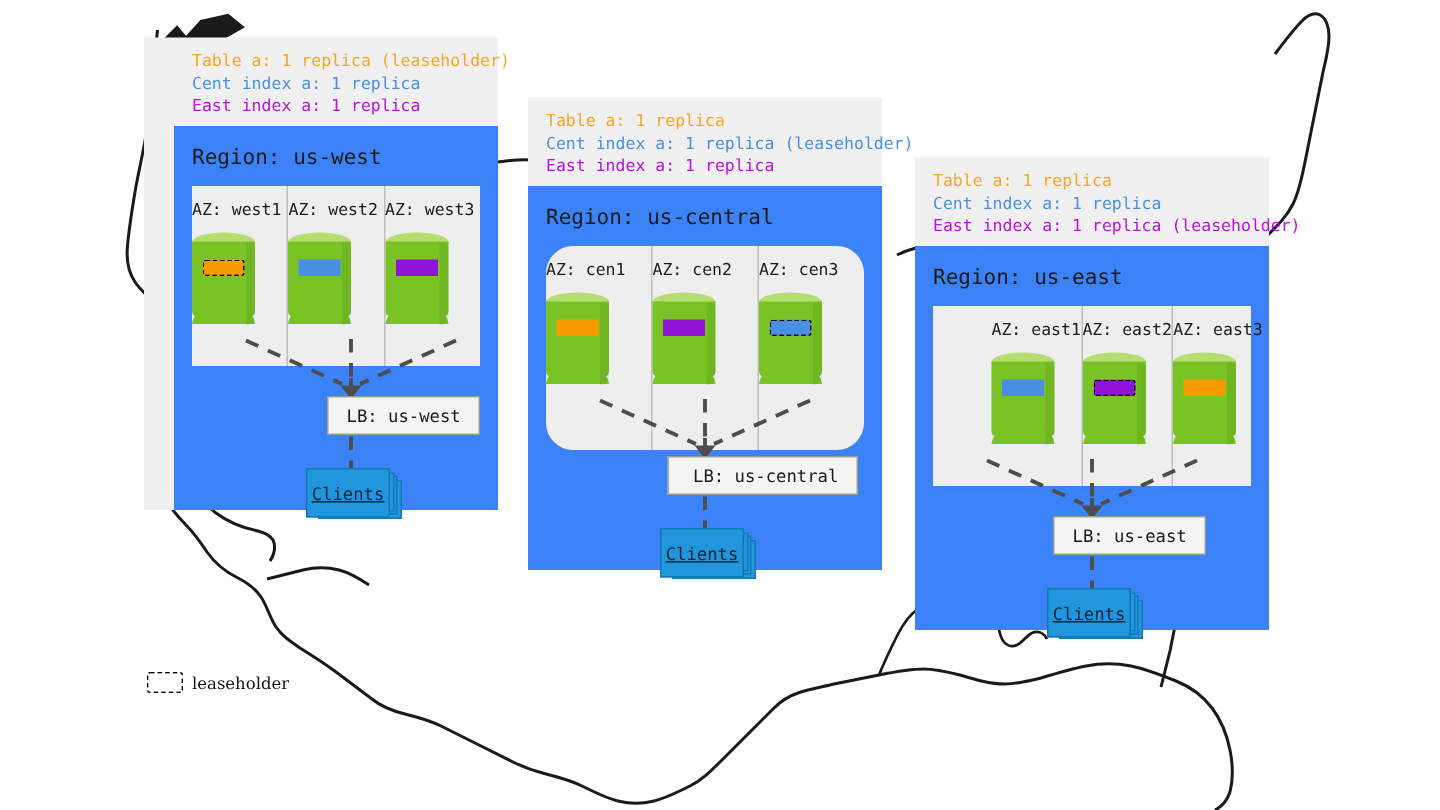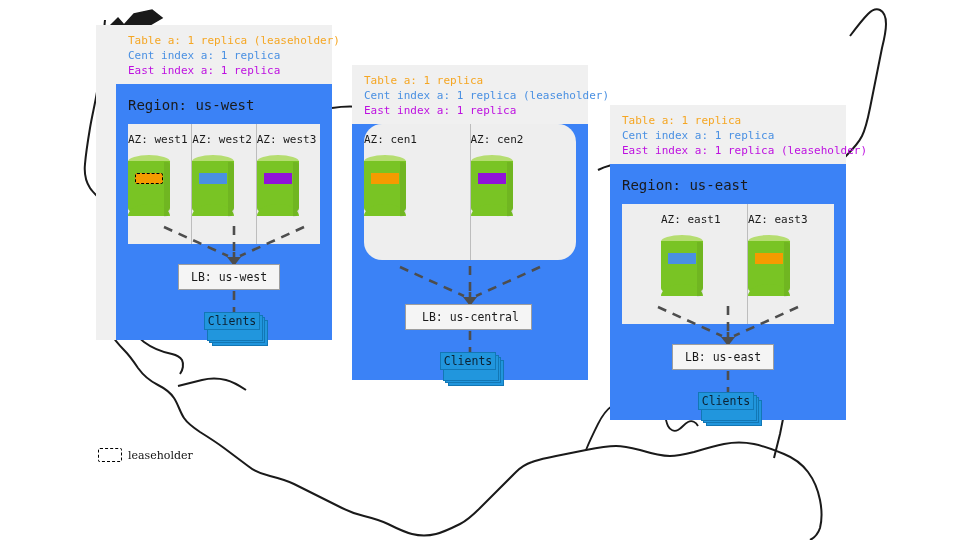--- a/index.html
+++ b/index.html
@@ -129,48 +129,50 @@
     position: absolute;
     background: #f5f5f5;
     border: 1px solid #9e9e9e;
     font-family: "DejaVu Sans Mono", monospace;
     font-size: 11.5px;
     color: #1a1a1a;
     padding: 5px 12px;
     white-space: nowrap;
     box-sizing: border-box;
     z-index: 6;
+    margin-left: 40px;
   }
 
   
   .clients {
     position: absolute;
     z-index: 6;
   }
   .clients .sheet {
     position: absolute;
     width: 56px; height: 26px;
     background: #2196dd;
     border: 1px solid #1277b5;
     box-sizing: border-box;
   }
   .clients .s3 { left: 8px; top: 8px; }
   .clients .s2 { left: 5px; top: 5px; }
   .clients .s1 { left: 2.5px; top: 2.5px; }
   .clients .front {
     position: relative;
-    width: 56px; height: 18px;
+    width: 56px; height: 33px;
     background: #2196dd;
     border: 1px solid #1277b5;
     box-sizing: border-box;
     display: flex; align-items: center; justify-content: center;
     font-family: "DejaVu Sans Mono", monospace;
     font-size: 11.5px;
     color: #0d2233;
     z-index: 2;
+    text-decoration: underline;
   }
 
   
   #map-legend {
     position: absolute;
     left: 98px; top: 448px;
     display: flex; align-items: center;
     gap: 6px;
   }
   #map-legend .swatch {
@@ -314,38 +316,48 @@
     </div>
   </div>
 
   <div class="panel" id="panel-central" style="left:352px; top:65px; width:236px;">
     <div class="legend-lines">
       <div class="lg-table">Table a: 1 replica</div>
       <div class="lg-cent">Cent index a: 1 replica (leaseholder)</div>
       <div class="lg-east">East index a: 1 replica</div>
     </div>
     <div class="region-box" style="height:256px;">
+      <div class="region-title">Region: us-central</div>
 
       <div class="az-container" style="height:136px;border-radius:18px;">
         <div class="az-col">
           <div class="az-label">AZ: cen1</div>
           <div class="cyl">
             <div class="top"></div>
             <div class="body"></div>
             <div class="shade"></div>
             <div class="chip orange"></div>
           </div>
         </div>
         <div class="az-col">
           <div class="az-label">AZ: cen2</div>
           <div class="cyl">
             <div class="top"></div>
             <div class="body"></div>
             <div class="shade"></div>
             <div class="chip purple"></div>
+          </div>
+        </div>
+        <div class="az-col">
+          <div class="az-label">AZ: cen3</div>
+          <div class="cyl">
+            <div class="top"></div>
+            <div class="body"></div>
+            <div class="shade"></div>
+            <div class="chip blue lease"></div>
           </div>
         </div>
       </div>
 
       <svg class="conn" width="236" height="256" viewBox="0 0 236 256">
         <path d="M48,143 L112,172" stroke="#4d4d4d" stroke-width="2.6" stroke-dasharray="9,7" fill="none"></path>
         <path d="M118,142 L118,168" stroke="#4d4d4d" stroke-width="2.6" stroke-dasharray="9,7" fill="none"></path>
         <path d="M188,143 L124,172" stroke="#4d4d4d" stroke-width="2.6" stroke-dasharray="9,7" fill="none"></path>
         <path d="M118,168 L118,180" stroke="#4d4d4d" stroke-width="2.6" fill="none"></path>
         <path d="M111,173 L118,182 L125,173 Z" fill="#4d4d4d"></path>
@@ -376,40 +388,49 @@
         <div class="az-col">
           <div class="az-label">AZ: east1</div>
           <div class="cyl">
             <div class="top"></div>
             <div class="body"></div>
             <div class="shade"></div>
             <div class="chip blue"></div>
           </div>
         </div>
         <div class="az-col">
+          <div class="az-label">AZ: east2</div>
+          <div class="cyl">
+            <div class="top"></div>
+            <div class="body"></div>
+            <div class="shade"></div>
+            <div class="chip purple lease"></div>
+          </div>
+        </div>
+        <div class="az-col">
           <div class="az-label">AZ: east3</div>
           <div class="cyl">
             <div class="top"></div>
             <div class="body"></div>
             <div class="shade"></div>
             <div class="chip orange"></div>
           </div>
         </div>
       </div>
 
       <svg class="conn" width="236" height="256" viewBox="0 0 236 256">
         <path d="M48,143 L112,172" stroke="#4d4d4d" stroke-width="2.6" stroke-dasharray="9,7" fill="none"></path>
         <path d="M118,142 L118,168" stroke="#4d4d4d" stroke-width="2.6" stroke-dasharray="9,7" fill="none"></path>
         <path d="M188,143 L124,172" stroke="#4d4d4d" stroke-width="2.6" stroke-dasharray="9,7" fill="none"></path>
         <path d="M118,168 L118,180" stroke="#4d4d4d" stroke-width="2.6" fill="none"></path>
         <path d="M111,173 L118,182 L125,173 Z" fill="#4d4d4d"></path>
         <path d="M118,207 L118,228" stroke="#4d4d4d" stroke-width="2.6" stroke-dasharray="9,7" fill="none"></path>
       </svg>
 
-      <div class="lb-box" style="left:62px; top:180px;">LB: us-east</div>
+      <div class="lb-box" style="left:52px; top:180px;">LB: us-east</div>
 
       <div class="clients" style="left:88px; top:228px;">
         <div class="sheet s3"></div>
         <div class="sheet s2"></div>
         <div class="sheet s1"></div>
         <div class="front">Clients</div>
       </div>
     </div>
   </div>
 

